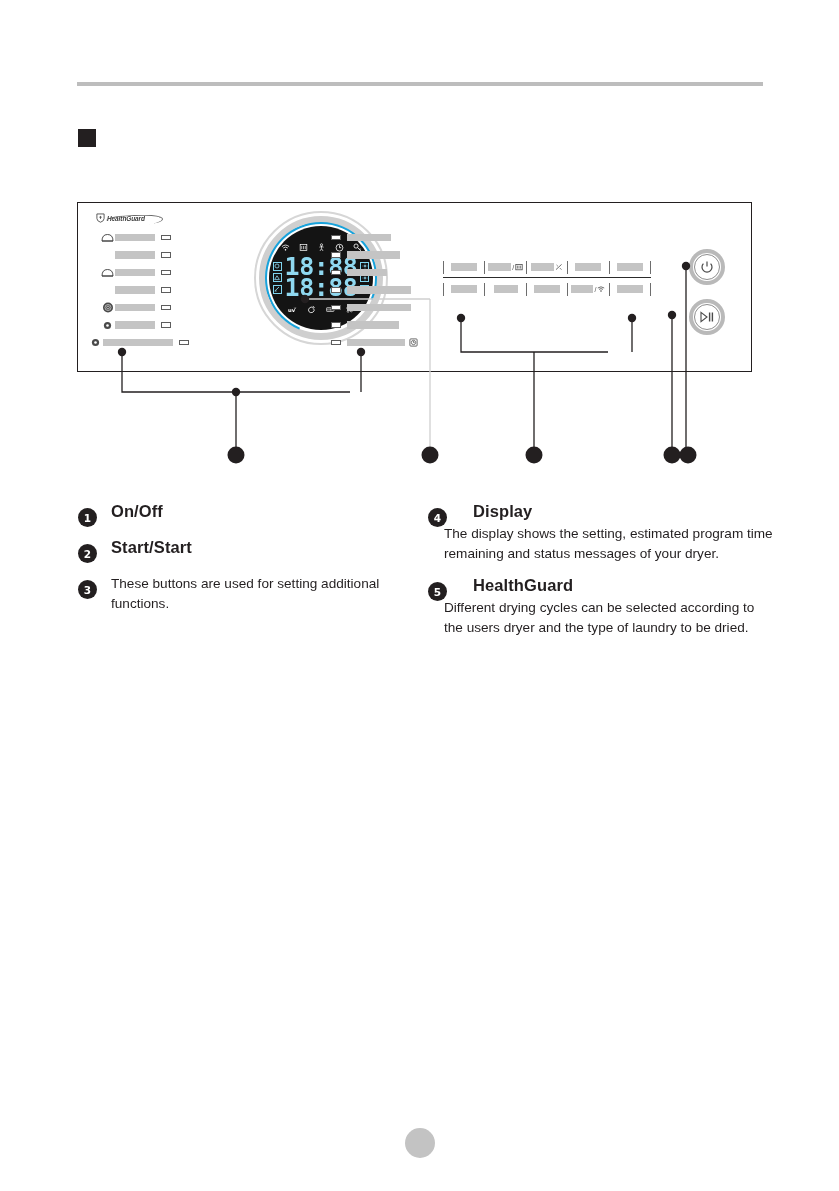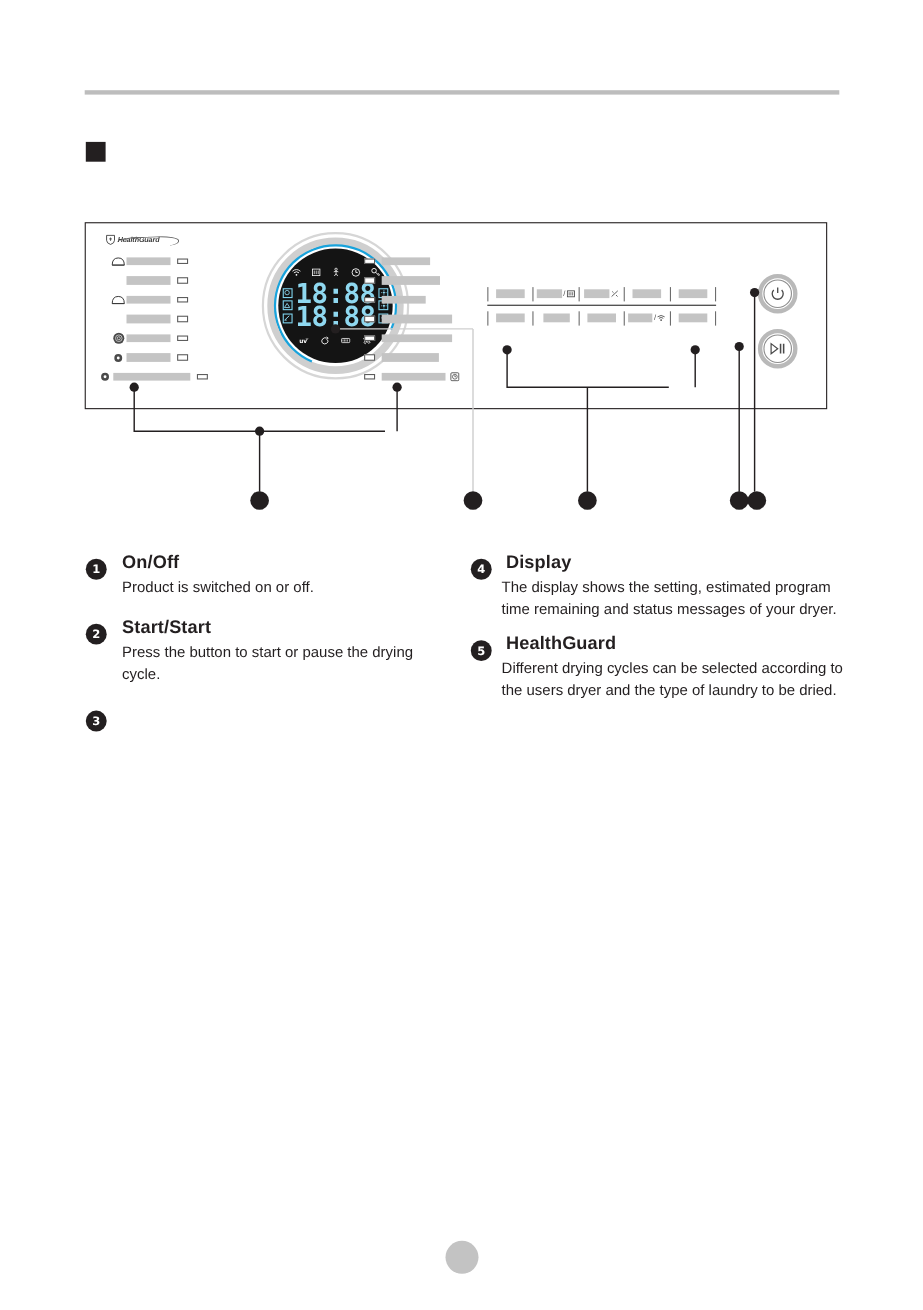--- a/index.html
+++ b/index.html
@@ -130,21 +130,21 @@
 
   .tail-ico {
     margin-left: 4px;
     width: 9px;
     height: 9px;
   }
 
   
   .dial {
     position: absolute;
-    left: 160px;
+    left: 176px;
     top: 8px;
     width: 134px;
     height: 134px;
   }
   .dial-outer {
     position: absolute;
     inset: 0;
     border-radius: 50%;
     border: 2px solid #d6d6d6;
     box-sizing: border-box;
@@ -338,22 +338,22 @@
     font-weight: bold;
     color: #231f20;
     letter-spacing: 0.1px;
   }
   .item-body {
     margin: 0 0 0 33px;
     font-size: 13.6px;
     line-height: 1.48;
     color: #231f20;
   }
-  #desc-right .item-title { margin-left: 32px; }
-  #desc-right .item-body  { margin-left: 28px; }
+  #desc-right .item-title { margin-left: 45px; }
+  #desc-right .item-body  { margin-left: 16px; }
   #desc-right .item { margin-bottom: 12px; }
 
   
   .page-dot {
     position: absolute;
     left: 405px;
     top: 1128px;
     width: 30px;
     height: 30px;
     border-radius: 50%;
@@ -682,31 +682,30 @@
     <circle cx="672" cy="455" r="8.5"></circle>
     <circle cx="688" cy="455" r="8.5"></circle>
   </g>
 </svg>
 
 <div class="desc" id="desc-left">
 
   <div class="item">
     <span class="badge">1</span>
     <h3 class="item-title">On/Off</h3>
-    <p class="item-body">Product is switched on or off.</p>
   </div>
 
   <div class="item">
     <span class="badge">2</span>
     <h3 class="item-title">Start/Start</h3>
-    <p class="item-body">Press the button to start or pause the drying cycle.</p>
   </div>
 
   <div class="item">
     <span class="badge">3</span>
+    <p class="item-body">These buttons are used for setting additional functions.</p>
   </div>
 </div>
 
 <div class="desc" id="desc-right">
 
   <div class="item">
     <span class="badge">4</span>
     <h3 class="item-title">Display</h3>
     <p class="item-body">The display shows the setting, estimated program time remaining and status messages of your dryer.</p>
   </div>

